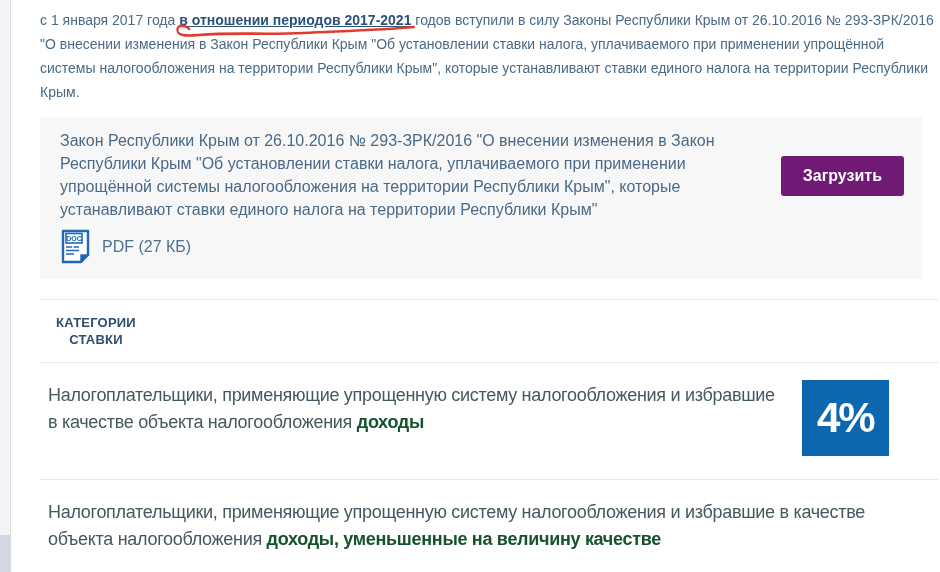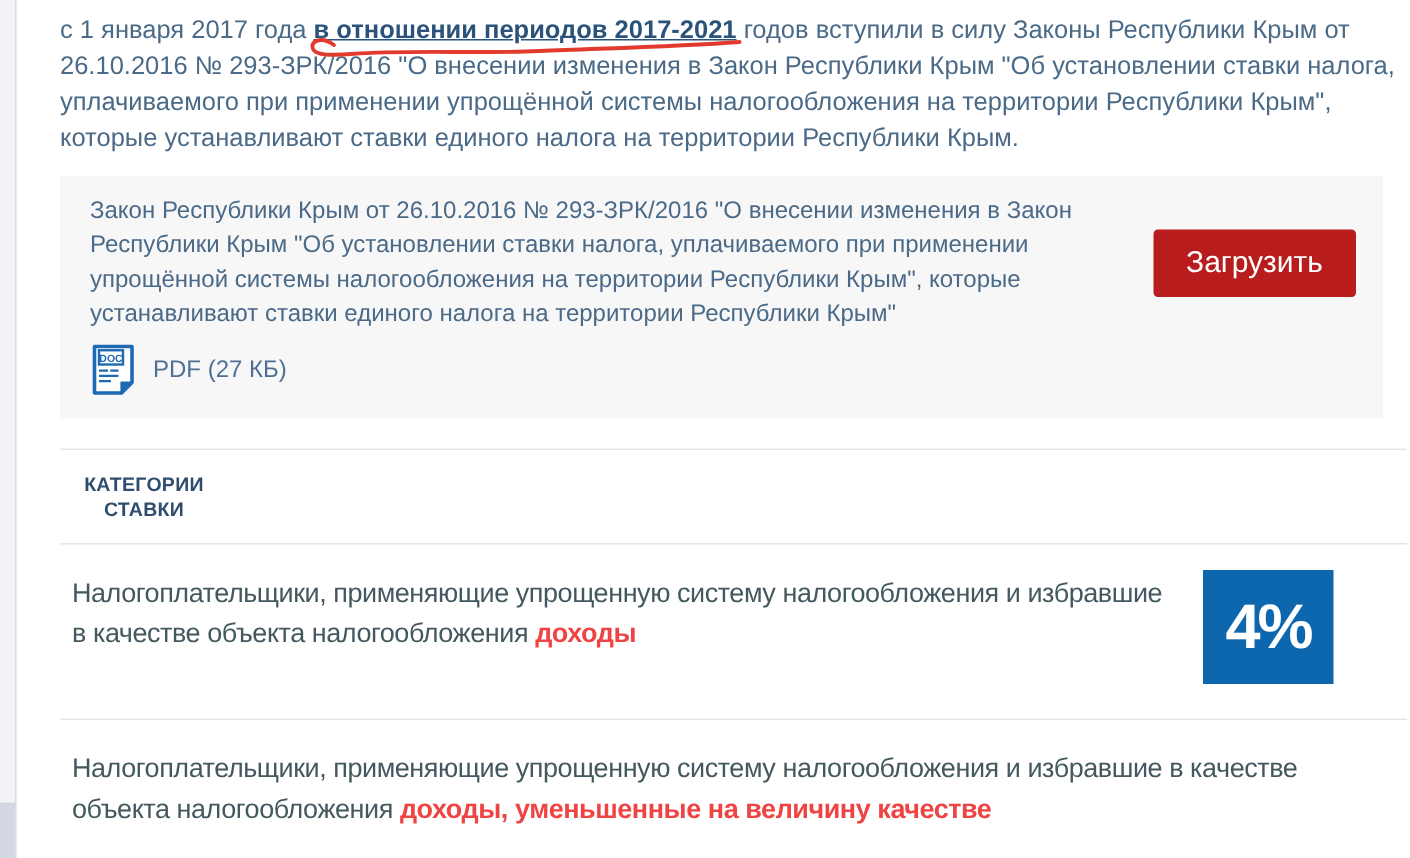--- a/index.html
+++ b/index.html
@@ -8,52 +8,52 @@
 
   
   .left-strip { position:absolute; left:0; top:0; width:11px; height:572px;
                 background:#f1f3f6; border-right:1px solid #d9dce1; }
   .left-strip .strip-bottom { position:absolute; left:0; bottom:0; width:100%; height:37px;
                 background:#d3d8e3; }
 
   .content { position:absolute; left:12px; top:0; width:928px; height:572px; background:#ffffff; }
 
   
-  .intro { margin:8px 6px 0 28px; font-size:17px; line-height:24px; color:#4a6a87; }
+  .intro { margin:8px 6px 0 28px; font-size:14px; line-height:24px; color:#4a6a87; }
   .intro .hl-wrap { position:relative; display:inline; }
   .intro .hl { color:#2a527a; font-weight:bold; text-decoration:underline; cursor:pointer; }
   .red-swoosh { position:absolute; left:-6px; bottom:-14px; width:calc(100% + 12px); height:18px;
                 pointer-events:none; overflow:visible; }
 
   
   .card { margin:13px 18px 0 28px; background:#f7f7f8; padding:12px 18px 14px 20px;
           min-height:154px; }
   .card-top { display:flex; justify-content:space-between; align-items:center; }
   .card-title { width:700px; font-size:16px; line-height:23px; color:#4a6a87; }
-  .btn { flex:0 0 auto; margin-top:1px; background:#b91c1c; color:#ffffff; border:none;
-         border-radius:3px; font-family:inherit; font-size:20px; padding:11px 22px;
-         cursor:pointer; }
+  .btn { flex:0 0 auto; margin-top:1px; background:#701a75; color:#ffffff; border:none;
+         border-radius:3px; font-family:inherit; font-size:16px; padding:11px 22px;
+         cursor:pointer;font-weight:bold; }
   .file-line { display:flex; align-items:center; margin-top:8px; }
   .doc-icon { display:inline-block; width:32px; height:36px; cursor:pointer; }
   .file-link { margin-left:10px; font-size:16px; color:#4f7094; text-decoration:none; cursor:pointer; }
 
   
   .tbl { margin:20px 2px 0 28px; }
   .tbl-head { display:flex; align-items:center; min-height:64px;
               border-top:1px solid #e4e6ea; border-bottom:1px solid #e4e6ea; }
   .col-cat { flex:1 1 auto; }
   .col-rate { flex:0 0 136px; }
   .head { font-size:13px; font-weight:bold; color:#2f4e6e; text-align:center;
           letter-spacing:.2px; line-height:17px; }
   .col-rate.head { padding:0 30px 0 6px; }
   .tbl-row { display:flex; align-items:flex-start; padding:17px 0 18px 0; min-height:116px; }
   .tbl-row + .tbl-row { border-top:1px solid #e4e6ea; }
   .row-text { flex:1 1 auto; font-size:18px; line-height:27px; color:#44595f;
               letter-spacing:-0.3px; padding:2px 14px 0 8px; }
-  .row-text b { color:#ef4444;margin-top:40px; }
+  .row-text b { color:#14532d;margin-top:40px; }
   .rate-badge { display:inline-block; background:#0d67ae; color:#ffffff; font-weight:bold;
                 font-size:42px; letter-spacing:-2px; line-height:76px; height:76px;
                 padding:0 15px; text-align:center; }
   .tbl-row .col-rate { padding-top:0; }
 </style>
 </head>
 <body>
 
 <div class="left-strip">
   <div class="strip-bottom"></div>

